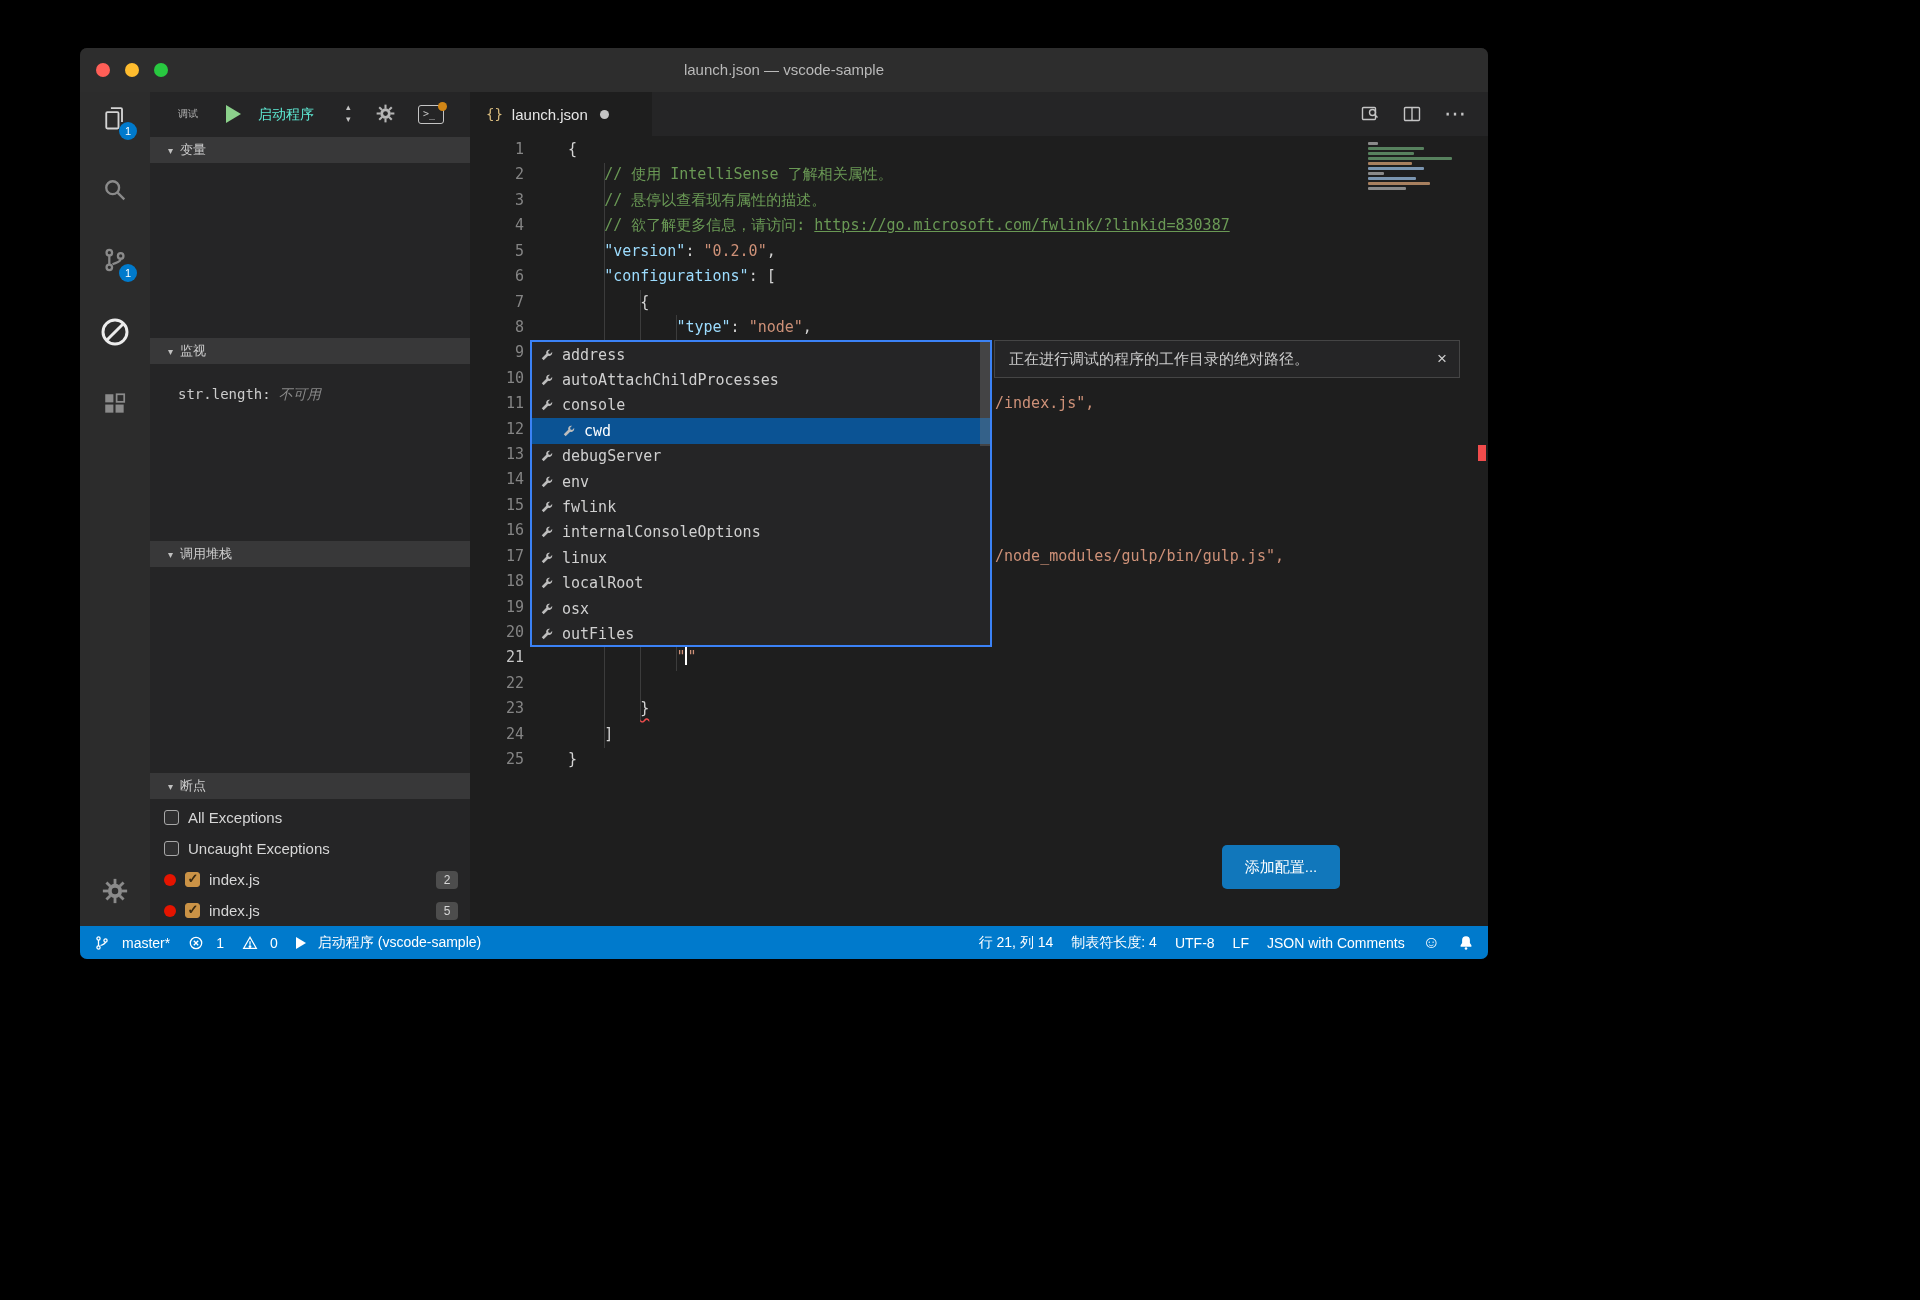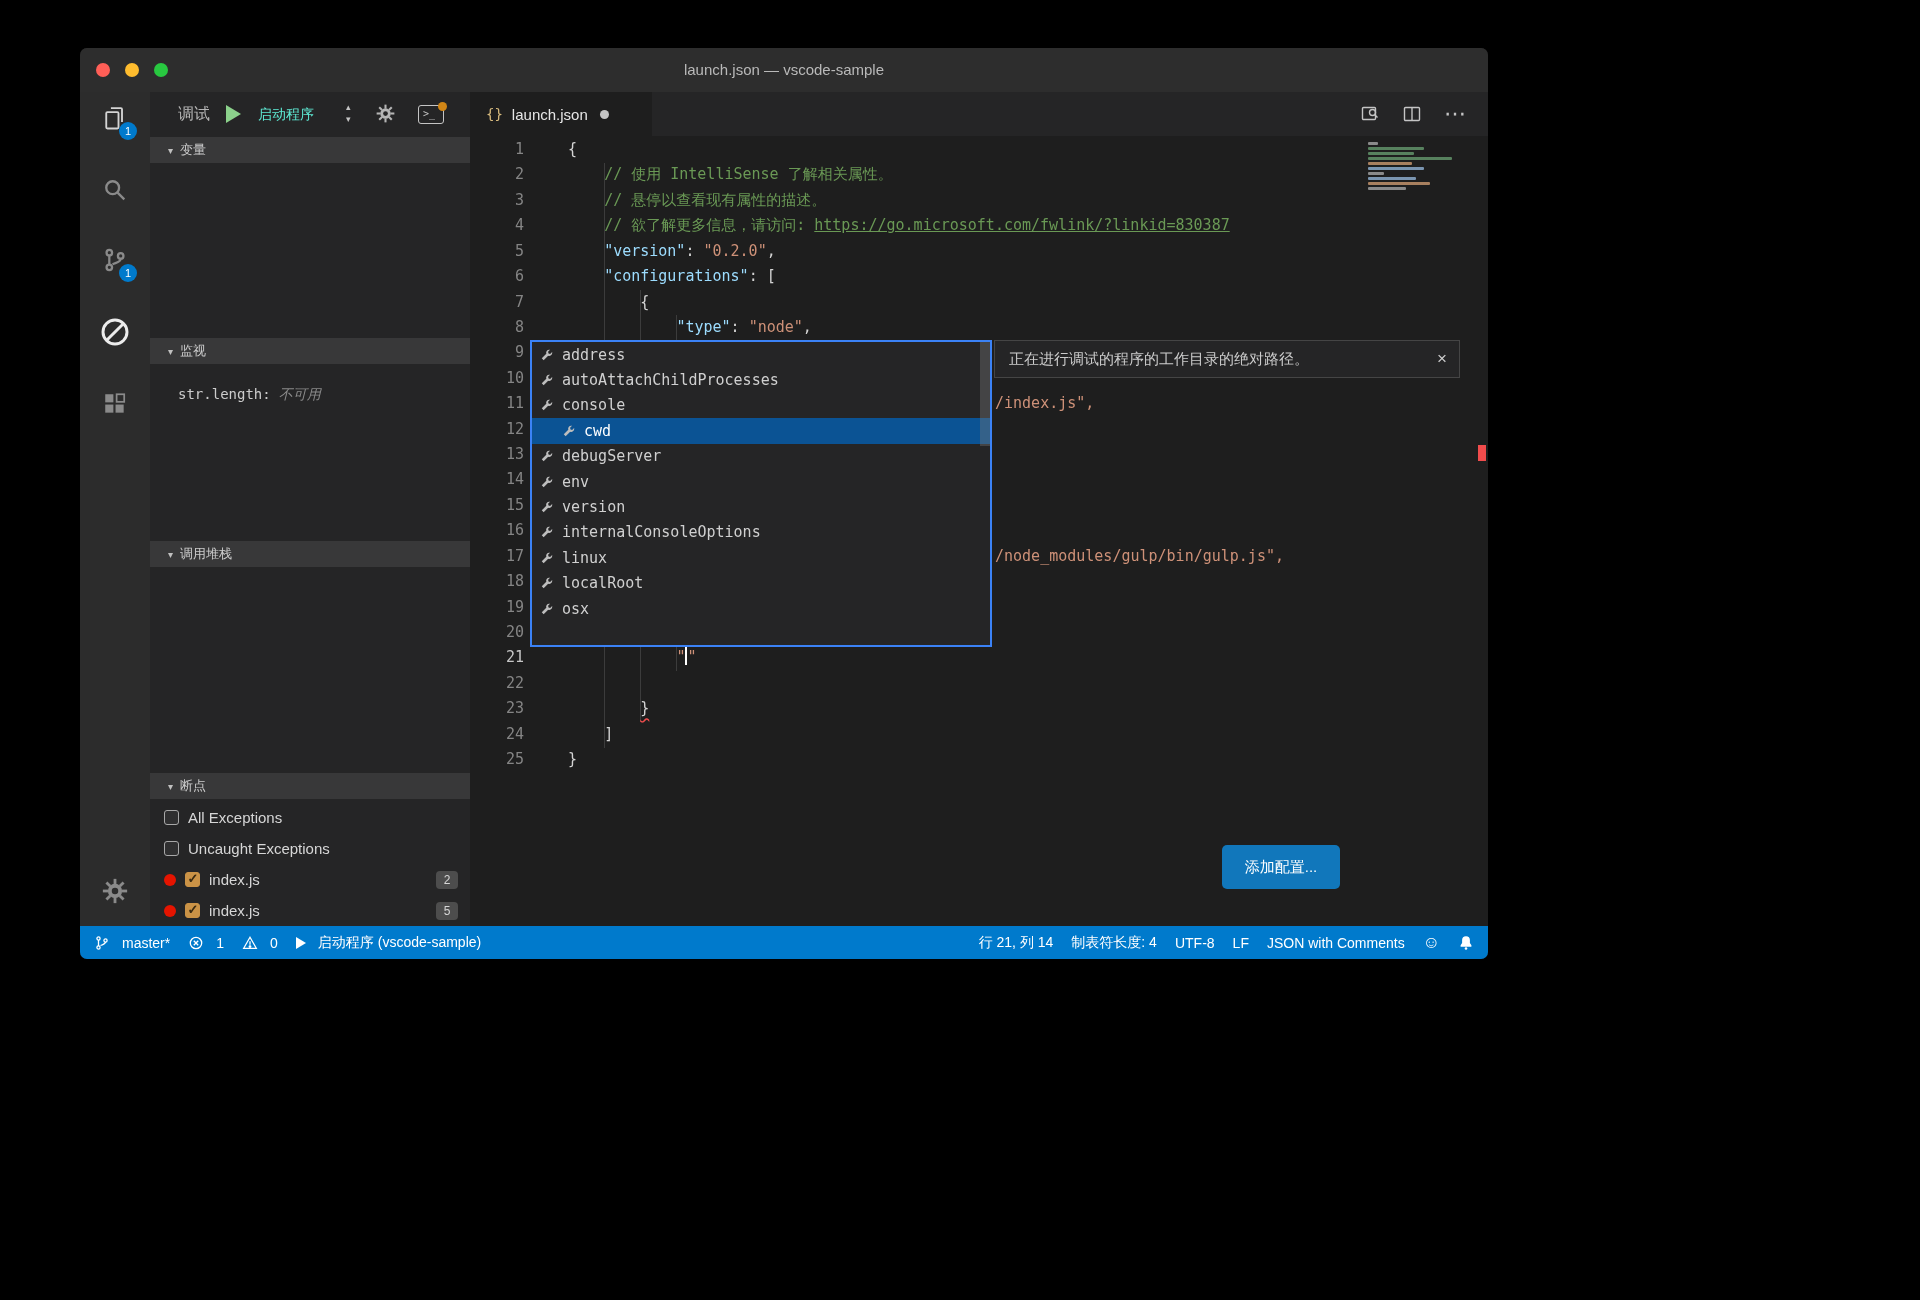--- a/index.html
+++ b/index.html
@@ -18,21 +18,21 @@
 
   
   .activitybar { position:absolute; left:0; top:44px; width:70px; bottom:33px; background:#2c2c2c; }
   .act-icon { position:absolute; left:0; width:70px; height:48px; display:flex; align-items:center; justify-content:center; }
   .badge { position:absolute; right:13px; bottom:2px; min-width:18px; height:18px; padding:0 4px;
            border-radius:9px; background:#007acc; color:#fff; font-size:11px; line-height:18px; text-align:center; }
 
   
   .sidebar { position:absolute; left:70px; top:44px; width:320px; bottom:33px; background:#252526; overflow:hidden; }
   .side-toolbar { position:absolute; top:0; left:0; right:0; height:44px; }
-  .debug-title { position:absolute; left:28px; top:0; height:44px; line-height:44px; color:#b5b5b5; font-size:16px; }
+  .debug-title { position:absolute; left:28px; top:0; height:44px; line-height:44px; color:#b5b5b5; font-size:10px; }
   .play-green { position:absolute; left:76px; top:13px; width:0; height:0;
                 border-left:15px solid #8bd18b; border-top:9px solid transparent; border-bottom:9px solid transparent; }
   .config-select { position:absolute; left:108px; top:0; height:44px; line-height:44px; color:#5eead4; font-size:14px; }
   .updown { position:absolute; left:196px; top:9px; color:#c5c5c5; font-size:9px; line-height:12px; text-align:center; }
   .updown::before { content:"▴"; display:block; }
   .updown::after  { content:"▾"; display:block; }
   .side-gear { position:absolute; left:226px; top:12px; }
   .console-icon { position:absolute; left:268px; top:13px; width:26px; height:19px;
                   border:1.5px solid #c5c5c5; border-radius:3px; color:#c5c5c5; font-size:10px;
                   line-height:16px; padding-left:4px; font-family:"DejaVu Sans Mono",monospace; }
@@ -373,21 +373,21 @@
               </svg>
             </span>
             <span class="s-label">env</span>
           </div>
           <div class="suggest-row">
             <span class="s-icon">
               <svg width="14" height="14" viewBox="0 0 16 16" fill="#bdbdbd">
                 <path fill-rule="evenodd" d="M10.5 2a3.5 3.5 0 0 0-3.3 4.64L2 11.84 4.16 14l5.2-5.2A3.5 3.5 0 0 0 14 5.5c0-.34-.05-.67-.14-.98L11.6 6.78 9.72 6.28 9.22 4.4 11.48 2.14A3.5 3.5 0 0 0 10.5 2z"></path>
               </svg>
             </span>
-            <span class="s-label">version</span>
+            <span class="s-label">fwlink</span>
           </div>
           <div class="suggest-row">
             <span class="s-icon">
               <svg width="14" height="14" viewBox="0 0 16 16" fill="#bdbdbd">
                 <path fill-rule="evenodd" d="M10.5 2a3.5 3.5 0 0 0-3.3 4.64L2 11.84 4.16 14l5.2-5.2A3.5 3.5 0 0 0 14 5.5c0-.34-.05-.67-.14-.98L11.6 6.78 9.72 6.28 9.22 4.4 11.48 2.14A3.5 3.5 0 0 0 10.5 2z"></path>
               </svg>
             </span>
             <span class="s-label">internalConsoleOptions</span>
           </div>
           <div class="suggest-row">
@@ -406,20 +406,28 @@
             </span>
             <span class="s-label">localRoot</span>
           </div>
           <div class="suggest-row">
             <span class="s-icon">
               <svg width="14" height="14" viewBox="0 0 16 16" fill="#bdbdbd">
                 <path fill-rule="evenodd" d="M10.5 2a3.5 3.5 0 0 0-3.3 4.64L2 11.84 4.16 14l5.2-5.2A3.5 3.5 0 0 0 14 5.5c0-.34-.05-.67-.14-.98L11.6 6.78 9.72 6.28 9.22 4.4 11.48 2.14A3.5 3.5 0 0 0 10.5 2z"></path>
               </svg>
             </span>
             <span class="s-label">osx</span>
+          </div>
+          <div class="suggest-row">
+            <span class="s-icon">
+              <svg width="14" height="14" viewBox="0 0 16 16" fill="#bdbdbd">
+                <path fill-rule="evenodd" d="M10.5 2a3.5 3.5 0 0 0-3.3 4.64L2 11.84 4.16 14l5.2-5.2A3.5 3.5 0 0 0 14 5.5c0-.34-.05-.67-.14-.98L11.6 6.78 9.72 6.28 9.22 4.4 11.48 2.14A3.5 3.5 0 0 0 10.5 2z"></path>
+              </svg>
+            </span>
+            <span class="s-label">outFiles</span>
           </div>
         </div>
       <div class="suggest-sb"></div>
     </div>
 
     <div class="doc-tip">
       <span>正在进行调试的程序的工作目录的绝对路径。</span>
       <span class="doc-close">×</span>
     </div>
 

